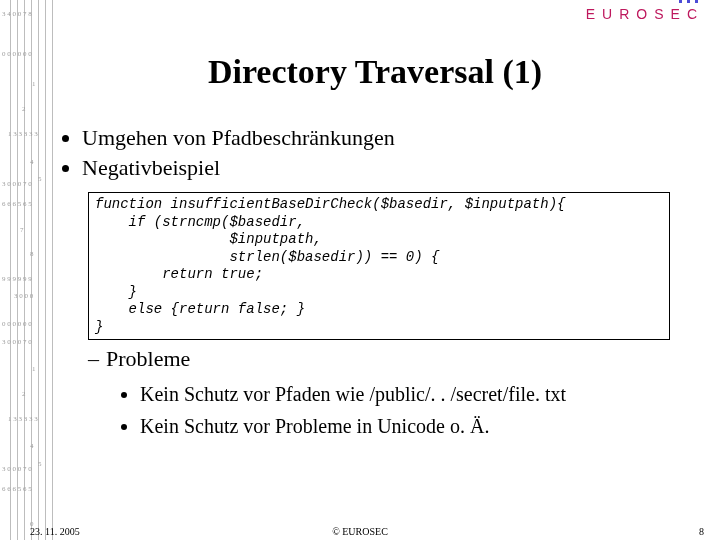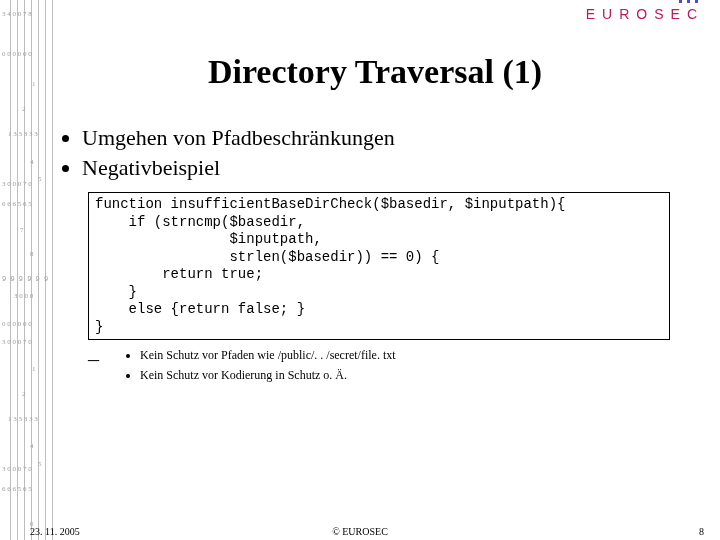--- a/index.html
+++ b/index.html
@@ -84,20 +84,21 @@
     line-height: 1.35;
   }
   .codebox {
     border: 1px solid #000;
     margin: 4px 20px 6px 28px;
     padding: 3px 6px 3px 6px;
     font-family: Consolas, "Courier New", monospace;
     font-size: 14px;
     white-space: pre;
     line-height: 1.25;
+    font-style: italic;
   }
   ul.sub1 {
     list-style: none;
     margin: 2px 0 0 28px;
     padding: 0;
   }
   ul.sub1 > li {
     font-size: 22px;
     position: relative;
     padding-left: 18px;
@@ -106,21 +107,21 @@
     content: "–";
     position: absolute;
     left: 0;
   }
   ul.sub2 {
     list-style: disc;
     margin: 6px 0 0 0;
     padding-left: 34px;
   }
   ul.sub2 > li {
-    font-size: 12px;
+    font-size: 20px;
     line-height: 1.6;
   }
   .footer {
     position: absolute;
     left: 0;
     right: 0;
     bottom: 3px;
     font-family: "Times New Roman", serif;
     font-size: 10px;
     color: #000;
@@ -145,21 +146,21 @@
   <div class="ruler-tick" style="left:2px; top:50px;">0 0 0 0 0 0</div>
   <div class="ruler-tick" style="left:32px; top:80px;">1</div>
   <div class="ruler-tick" style="left:22px; top:105px;">2</div>
   <div class="ruler-tick" style="left:8px; top:130px;">1 3 3 3 3 3</div>
   <div class="ruler-tick" style="left:30px; top:158px;">4</div>
   <div class="ruler-tick" style="left:38px; top:175px;">5</div>
   <div class="ruler-tick" style="left:2px; top:180px;">3 0 0 0 7 0</div>
   <div class="ruler-tick" style="left:2px; top:200px;">6 6 6 5 6 5</div>
   <div class="ruler-tick" style="left:20px; top:226px;">7</div>
   <div class="ruler-tick" style="left:30px; top:250px;">8</div>
-  <div class="ruler-tick" style="left:2px; top:275px;font-family:Liberation Mono, monospace;">9 9 9 9 9 9</div>
+  <div class="ruler-tick" style="left:2px; top:275px;">9 9 9 9 9 9</div>
   <div class="ruler-tick" style="left:14px; top:292px;">3   0 0   0</div>
   <div class="ruler-tick" style="left:2px; top:320px;">0 0 0 0 0 0</div>
   <div class="ruler-tick" style="left:2px; top:338px;">3 0 0 0 7 0</div>
   <div class="ruler-tick" style="left:32px; top:365px;">1</div>
   <div class="ruler-tick" style="left:22px; top:390px;">2</div>
   <div class="ruler-tick" style="left:8px; top:415px;">1 3 3 3 3 3</div>
   <div class="ruler-tick" style="left:30px; top:442px;">4</div>
   <div class="ruler-tick" style="left:38px; top:460px;">5</div>
   <div class="ruler-tick" style="left:2px; top:465px;">3 0 0 0 7 0</div>
   <div class="ruler-tick" style="left:2px; top:485px;">6 6 6 5 6 5</div>
@@ -185,23 +186,24 @@
     if (strncmp($basedir,
                 $inputpath,
                 strlen($basedir)) == 0) {
         return true;
     }
     else {return false; }
 }</div>
 
   <ul class="sub1">
     <li>
+      <span>Probleme</span>
       <ul class="sub2">
         <li>Kein Schutz vor Pfaden wie /public/. . /secret/file. txt</li>
-        <li>Kein Schutz vor Kodierung in Schutz o. Ä.</li>
+        <li>Kein Schutz vor Probleme in Unicode o. Ä.</li>
       </ul>
     </li>
   </ul>
 </div>
 
 <div class="footer">
   <span class="date">23. 11. 2005</span>
   <span class="copy">© EUROSEC</span>
   <span class="page">8</span>
 </div>

